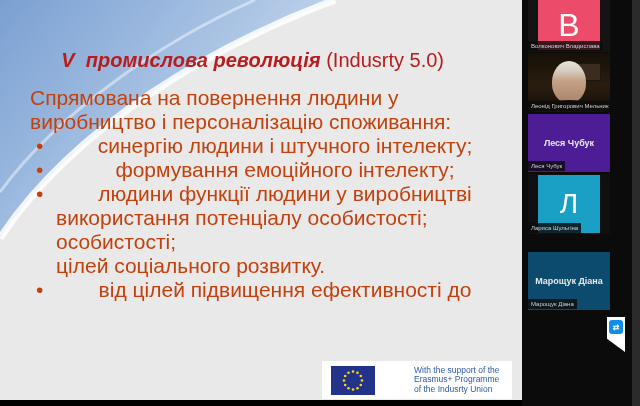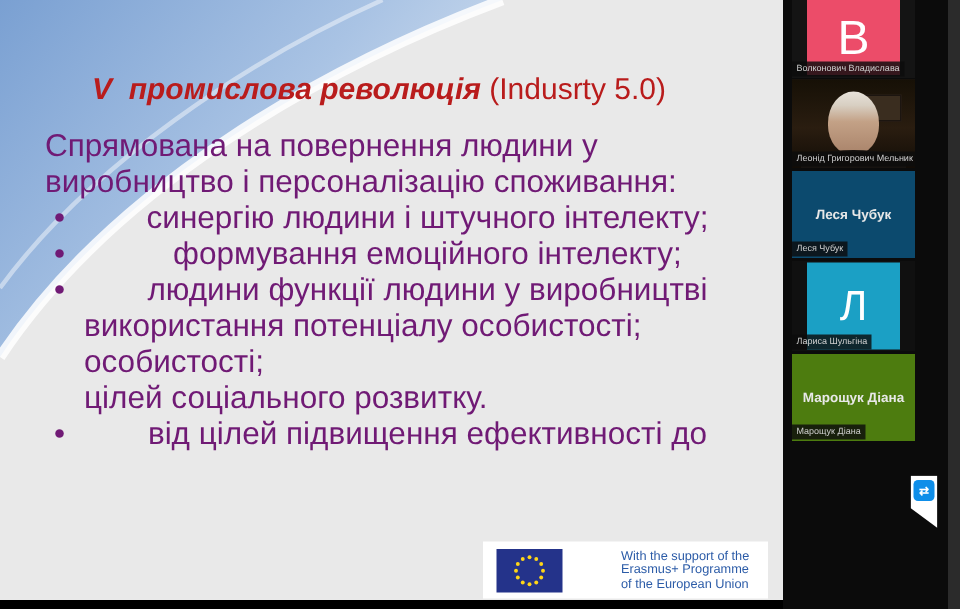--- a/index.html
+++ b/index.html
@@ -6,41 +6,41 @@
   .screen{position:relative;width:640px;height:406px;background:#000;overflow:hidden;
           font-family:"Liberation Sans", sans-serif;}
 
   
   .slide{position:absolute;left:0;top:0;width:522px;height:400px;background:#E9E9E9;overflow:hidden;}
   .swoosh{position:absolute;left:0;top:0;pointer-events:none;}
   .slide-title{position:absolute;left:28px;top:26px;width:486px;font-size:20px;color:#b91c1c;
                white-space:pre-wrap;}
   .slide-title .t-em{font-style:italic;font-weight:bold;}
   .slide-title .t-reg{font-style:normal;font-weight:400;}
-  .textblock{position:absolute;left:30px;top:86px;width:484px;font-size:21px;line-height:24px;color:#701a75;}
+  .textblock{position:absolute;left:30px;top:86px;width:484px;font-size:21px;line-height:24px;color:#c2410c;}
   .tl{position:relative;}
   .bl{position:relative;padding-left:26px;text-align:center;}
   .bl::before{content:"\2022";position:absolute;left:6px;top:0;}
   .cl{padding-left:26px;}
 
   
   .erasmus{position:absolute;left:322px;top:361px;width:190px;height:38px;background:#FFFFFF;
            display:flex;align-items:center;gap:32px;}
   .eu-flag{position:relative;width:44px;height:29px;background:#24338A;margin-left:9px;flex:0 0 auto;}
   .erasmus-text{margin-left:7px;font-size:8.5px;line-height:9.5px;color:#2B5BA7;}
 
   
   .panel{position:absolute;left:522px;top:0;width:118px;height:406px;background:#0B0B0B;}
   .rail{position:absolute;left:110px;top:0;width:8px;height:406px;background:#2B2B2B;}
   .tile{position:absolute;left:6px;width:82px;background:#141414;overflow:hidden;}
   .t1{top:0;height:52px;}
   .t2{top:53px;height:59px;background:#241a10;}
-  .t3{top:114px;height:58px;background:#0c4a6e;}
+  .t3{top:114px;height:58px;background:#4c1d95;}
   .t4{top:174px;height:60px;background:#101010;}
-  .t5{top:236px;height:58px;background:#4d7c0f;text-decoration:underline;}
+  .t5{top:252px;height:58px;background:#0c4a6e;text-decoration:underline;}
   .avatar-sq{position:absolute;left:10px;width:62px;display:flex;align-items:center;justify-content:center;
              color:#fff;}
   .t1 .avatar-sq{top:0;height:50px;background:#EC4C69;font-size:32px;font-weight:500;}
   .t4 .avatar-sq{top:1px;height:58px;background:#1BA0C5;font-size:28px;font-weight:400;}
   .center-name{position:absolute;left:0;top:0;width:100%;height:100%;display:flex;align-items:center;
                justify-content:center;color:#E8E8E8;font-size:9px;font-weight:600;}
   .name-tag{position:absolute;left:0;bottom:1px;max-width:95%;background:rgba(12,12,12,0.82);
             color:#CFCFCF;font-size:6px;line-height:8px;padding:1px 3px;white-space:nowrap;
             overflow:hidden;}
   
@@ -109,21 +109,21 @@
             <circle cx="14.2" cy="19" r="1.3"></circle>
               <circle cx="13" cy="14.5" r="1.3"></circle>
             <circle cx="14.2" cy="10" r="1.3"></circle>
               <circle cx="17.5" cy="6.7" r="1.3"></circle>
           </g>
         </svg>
       </div>
       <div class="erasmus-text">
         <div>With the support of the</div>
         <div>Erasmus+ Programme</div>
-        <div>of the European Union</div>
+        <div>of the Indusrty Union</div>
       </div>
     </div>
   </div>
 
   <div class="panel">
 
     <div class="tile t1">
       <div class="avatar-sq">B</div>
       <div class="name-tag">Волконович Владислава</div>
     </div>

